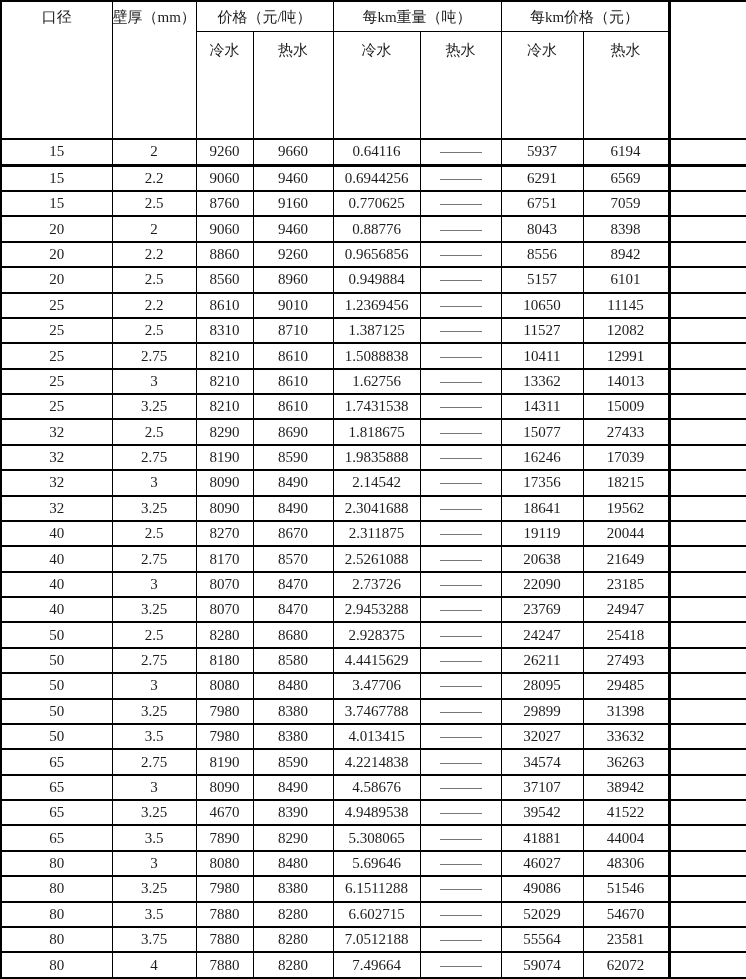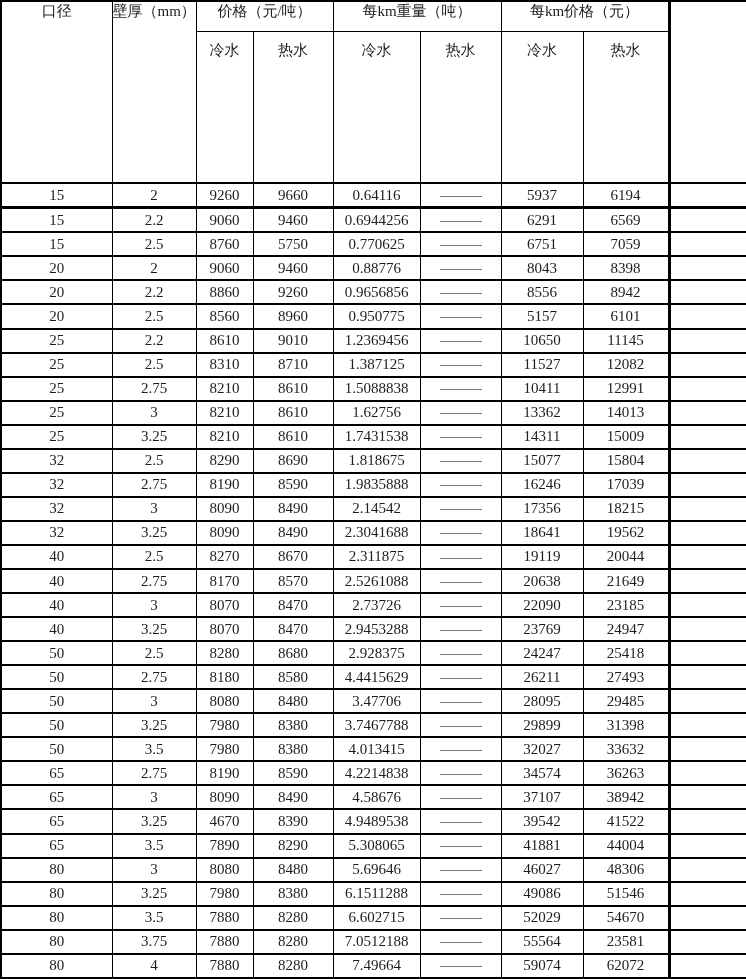--- a/index.html
+++ b/index.html
@@ -32,22 +32,22 @@
     overflow: hidden;
     white-space: nowrap;
   }
   
   tbody td { border-top-width: 2px; border-bottom-width: 2px; }
   tbody tr.thick-bottom td { border-bottom-width: 3px; }
   thead tr.h2 th { border-bottom-width: 2px; }
   
   .lastcol { border-left-width: 3px; }
   thead tr.h1 { height: 30px; }
-  thead tr.h1 th { vertical-align: top; padding-top: 0; }
-  thead tr.h2 { height: 152px; }
+  thead tr.h1 th { vertical-align: top; padding-top: 6px; }
+  thead tr.h2 { height: 108px; }
   thead tr.h2 th { vertical-align: top; padding-top: 9px; }
   th.h-span2 { vertical-align: top; padding-top: 5px; }
   tbody tr { height: 15px; }
   .dash-line {
     display: inline-block;
     width: 42px;
     height: 0;
     border-top: 1.5px solid #777;
     vertical-align: middle;
   }
@@ -106,21 +106,21 @@
           <td>0.6944256</td>
           <td><span class="dash-line"></span></td>
           <td>6291</td>
           <td>6569</td>
           <td class="lastcol"></td>
         </tr>
         <tr>
           <td>15</td>
           <td>2.5</td>
           <td>8760</td>
-          <td>5750</td>
+          <td>9160</td>
           <td>0.770625</td>
           <td><span class="dash-line"></span></td>
           <td>6751</td>
           <td>7059</td>
           <td class="lastcol"></td>
         </tr>
         <tr>
           <td>20</td>
           <td>2</td>
           <td>9060</td>
@@ -140,21 +140,21 @@
           <td><span class="dash-line"></span></td>
           <td>8556</td>
           <td>8942</td>
           <td class="lastcol"></td>
         </tr>
         <tr>
           <td>20</td>
           <td>2.5</td>
           <td>8560</td>
           <td>8960</td>
-          <td>0.950775</td>
+          <td>0.949884</td>
           <td><span class="dash-line"></span></td>
           <td>5157</td>
           <td>6101</td>
           <td class="lastcol"></td>
         </tr>
         <tr>
           <td>25</td>
           <td>2.2</td>
           <td>8610</td>
           <td>9010</td>
@@ -209,21 +209,21 @@
           <td class="lastcol"></td>
         </tr>
         <tr>
           <td>32</td>
           <td>2.5</td>
           <td>8290</td>
           <td>8690</td>
           <td>1.818675</td>
           <td><span class="dash-line"></span></td>
           <td>15077</td>
-          <td>15804</td>
+          <td>27433</td>
           <td class="lastcol"></td>
         </tr>
         <tr>
           <td>32</td>
           <td>2.75</td>
           <td>8190</td>
           <td>8590</td>
           <td>1.9835888</td>
           <td><span class="dash-line"></span></td>
           <td>16246</td>

